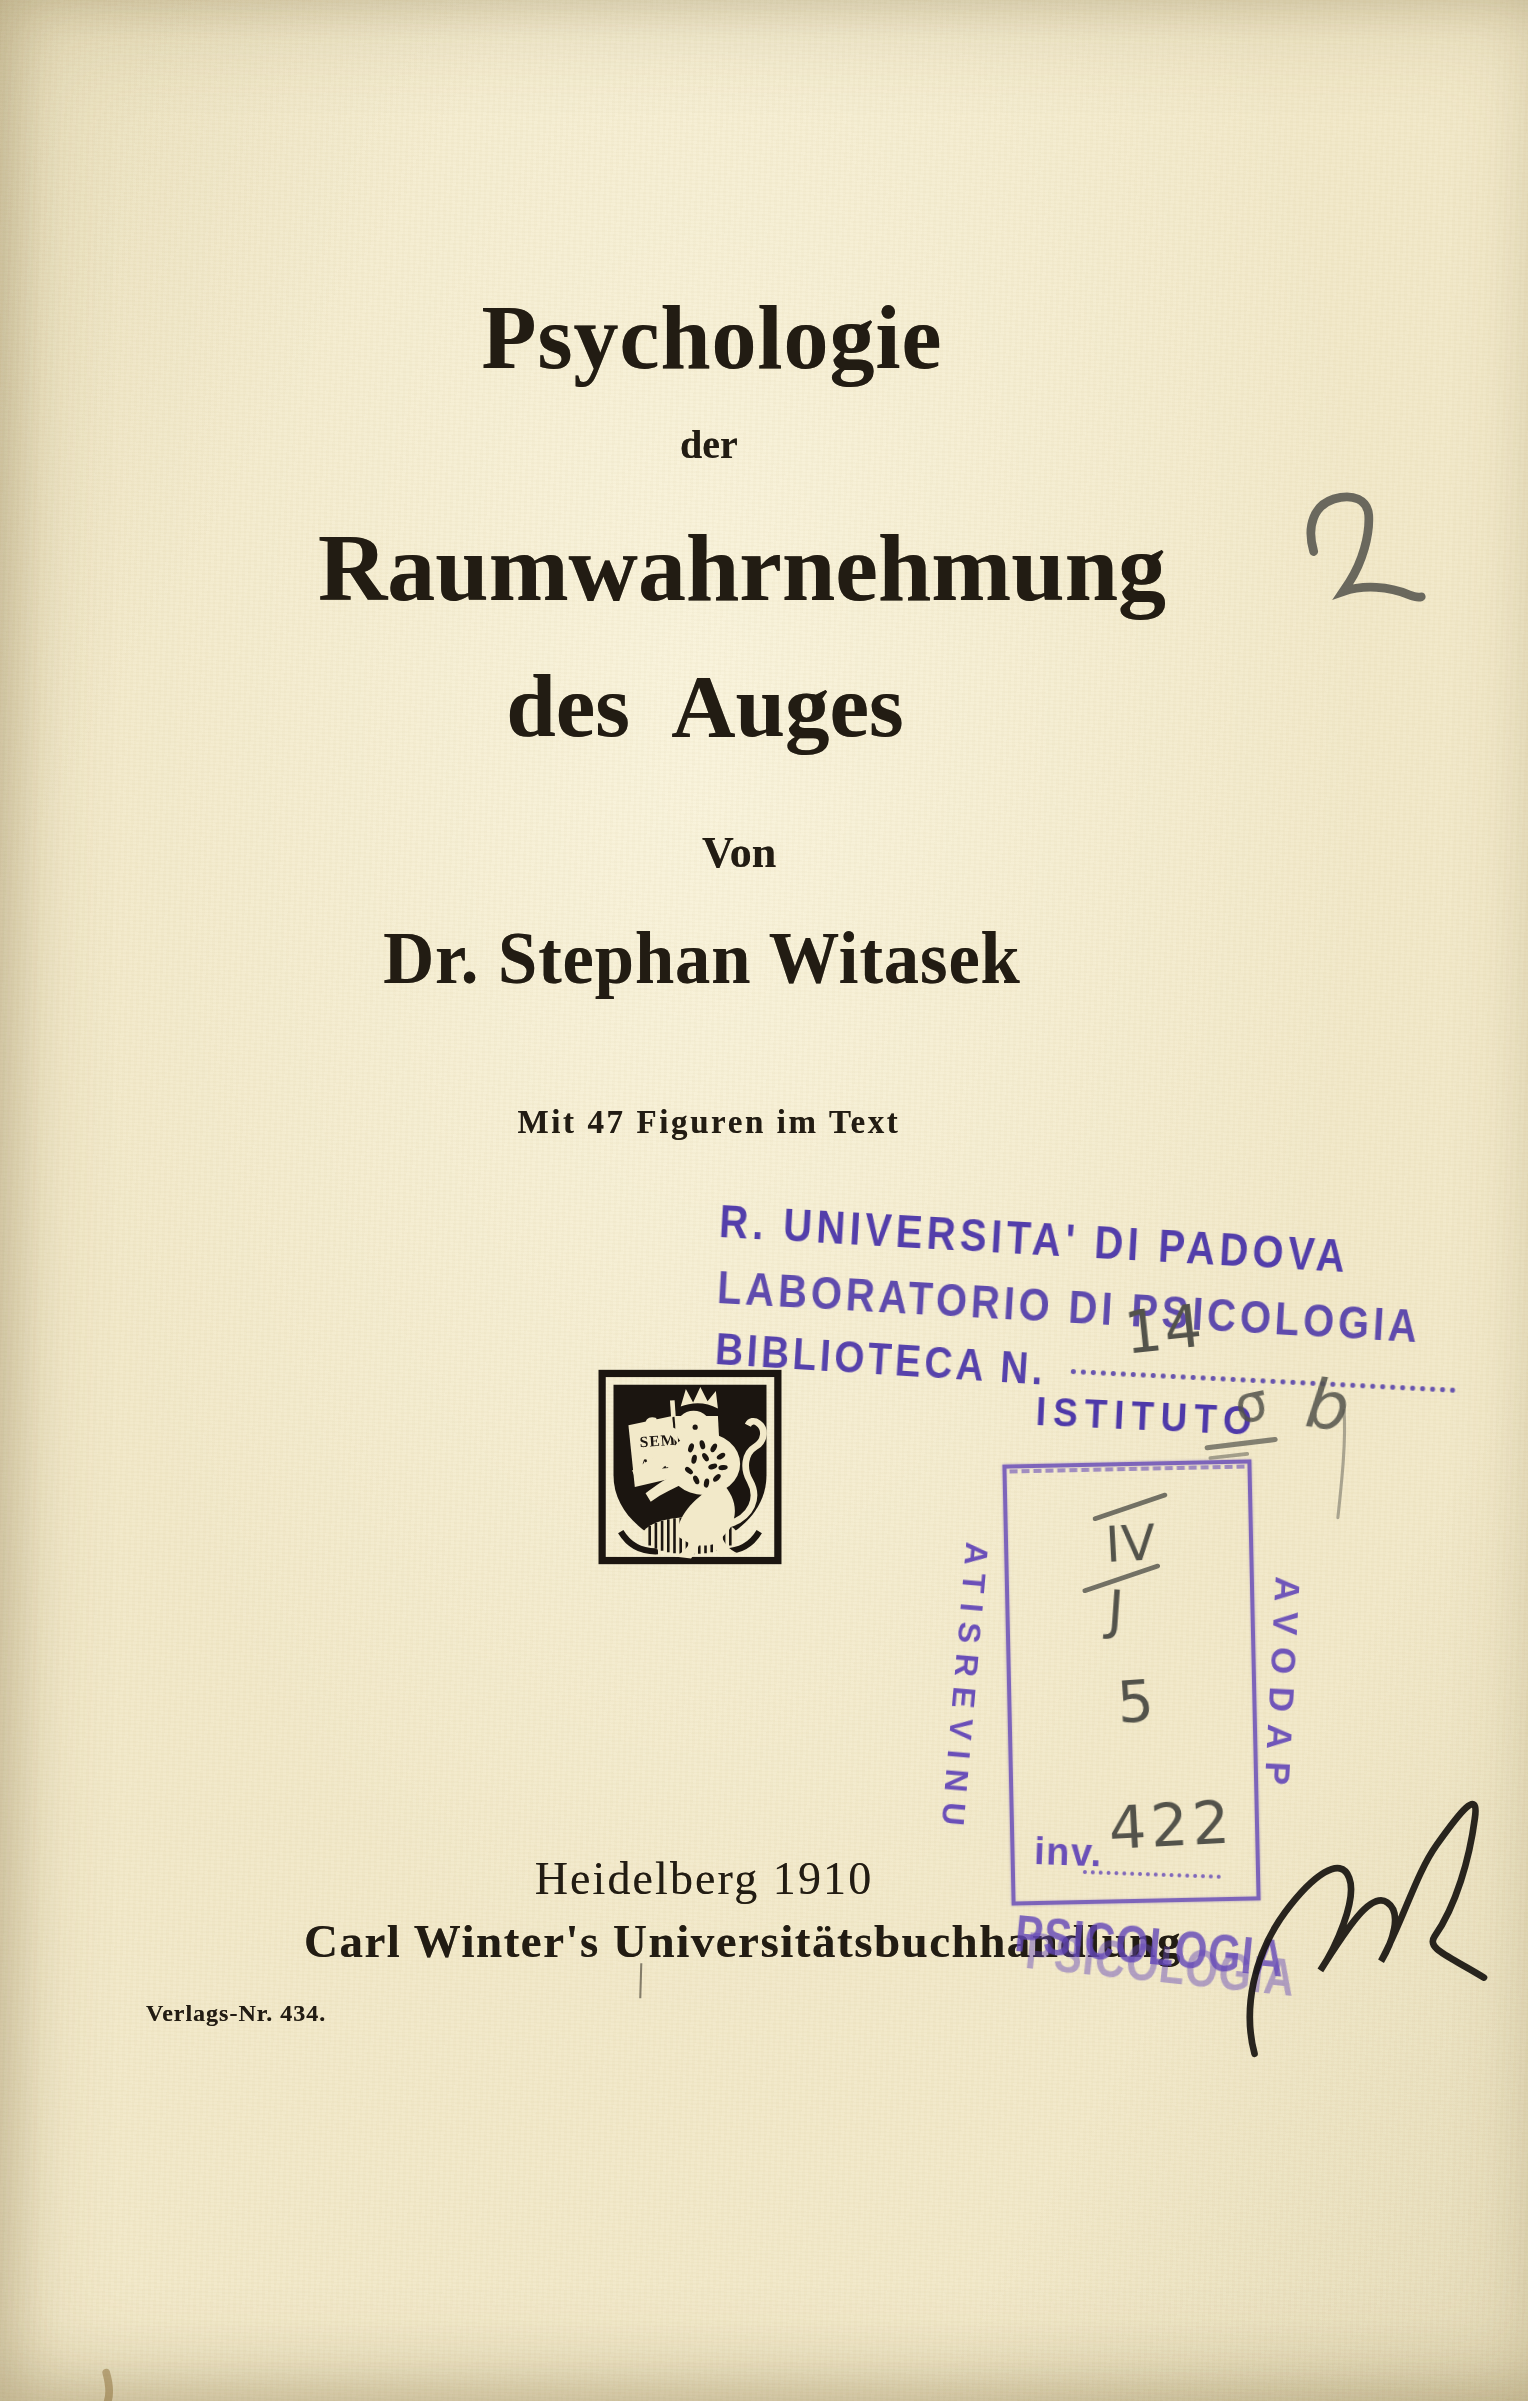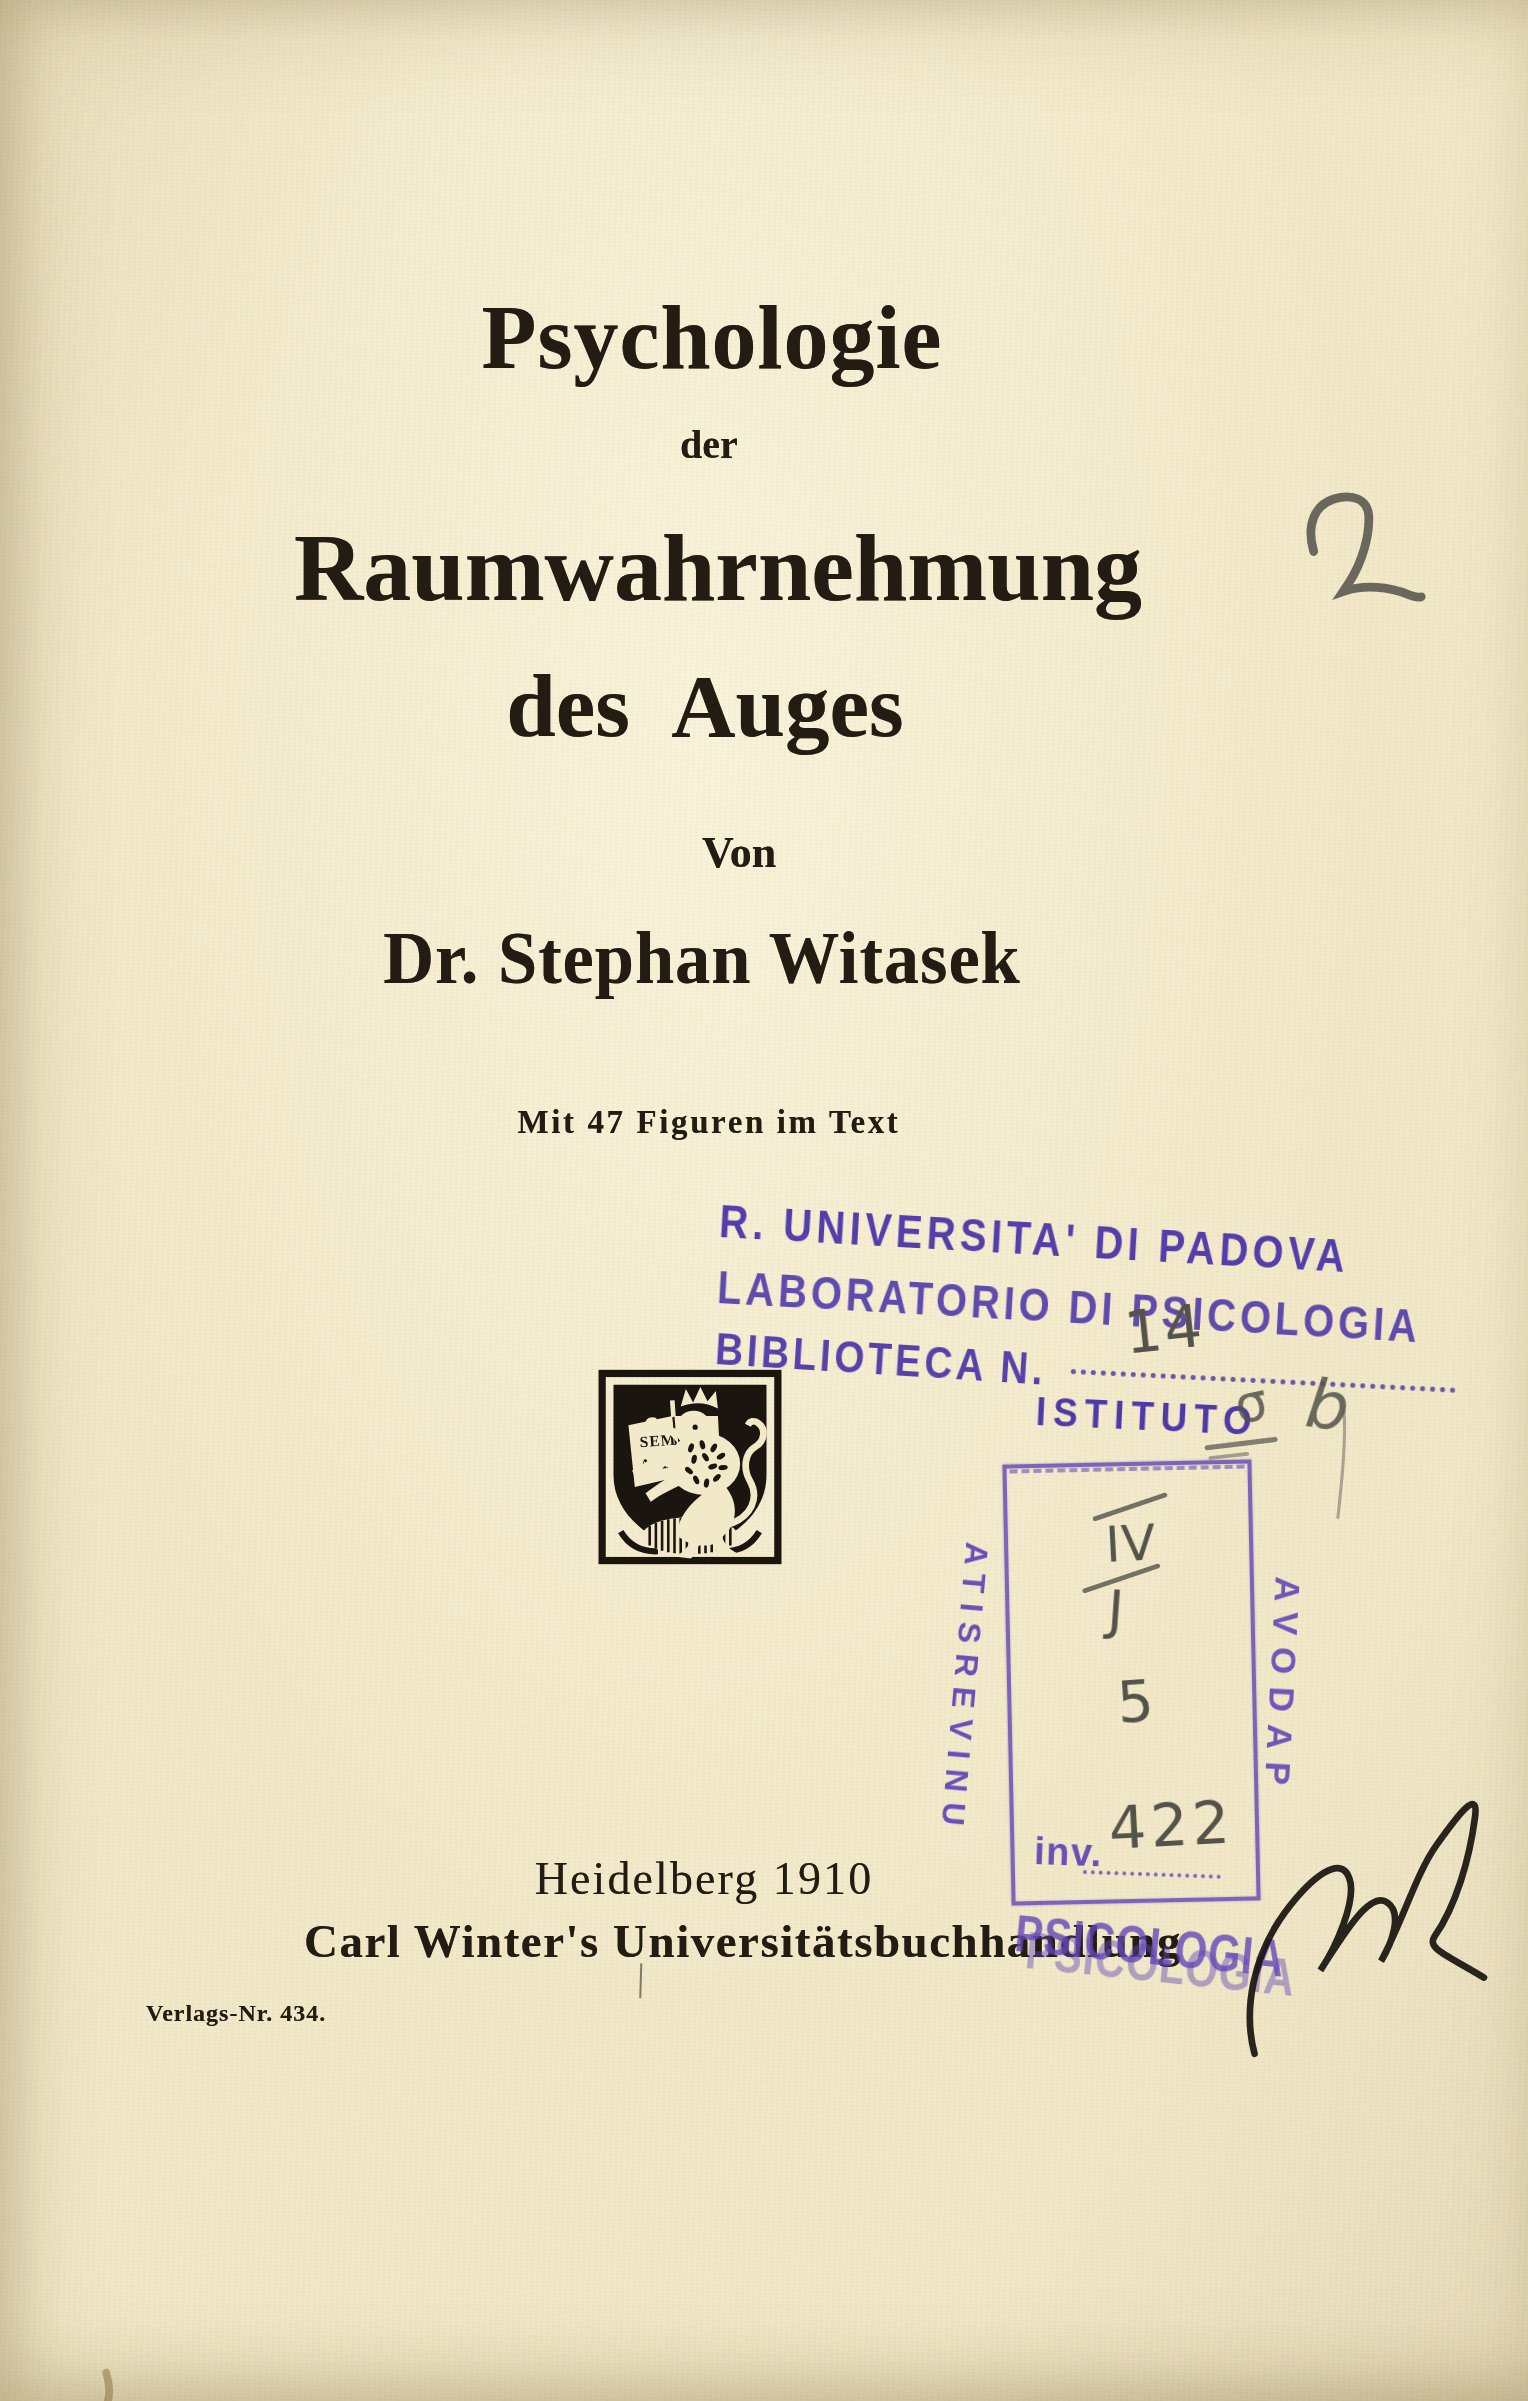--- a/index.html
+++ b/index.html
@@ -80,21 +80,21 @@
   svg.overlay{position:absolute;left:0;top:0;pointer-events:none;}
 </style>
 </head>
 <body>
 
 <div class="page">
   <div class="texture"></div>
 
   <div class="abs ctr ink title1" style="left:712px;top:286px;">Psychologie</div>
   <div class="abs ctr ink title2" style="left:709px;top:421px;">der</div>
-  <div class="abs ctr ink title3" style="left:718px;top:512px;">Raumwahrnehmung</div>
+  <div class="abs ctr ink title3" style="left:742px;top:512px;">Raumwahrnehmung</div>
   <div class="abs ctr ink title4" style="left:705px;top:655px;">des Auges</div>
   <div class="abs ctr ink byline" style="left:739px;top:827px;">Von</div>
   <div class="abs ink author" style="left:702px;top:915px;">Dr. Stephan Witasek</div>
   <div class="abs ctr ink fignote" style="left:709px;top:1104px;">Mit 47 Figuren im Text</div>
 
   <div class="abs stamp st1" style="left:721px;top:1193px;">R. UNIVERSITA' DI PADOVA</div>
   <div class="abs stamp st2" style="left:719px;top:1259px;">LABORATORIO DI PSICOLOGIA</div>
   <div class="abs stamp st3" style="left:717px;top:1324px;">BIBLIOTECA N.</div>
   <div class="abs dotline" style="left:1071px;top:1369px;width:385px;transform:rotate(2.8deg);"></div>
   <div class="abs pencil" style="left:1121px;top:1299px;font-size:59px;transform:rotate(-6deg);letter-spacing:2.1px;">14</div>

